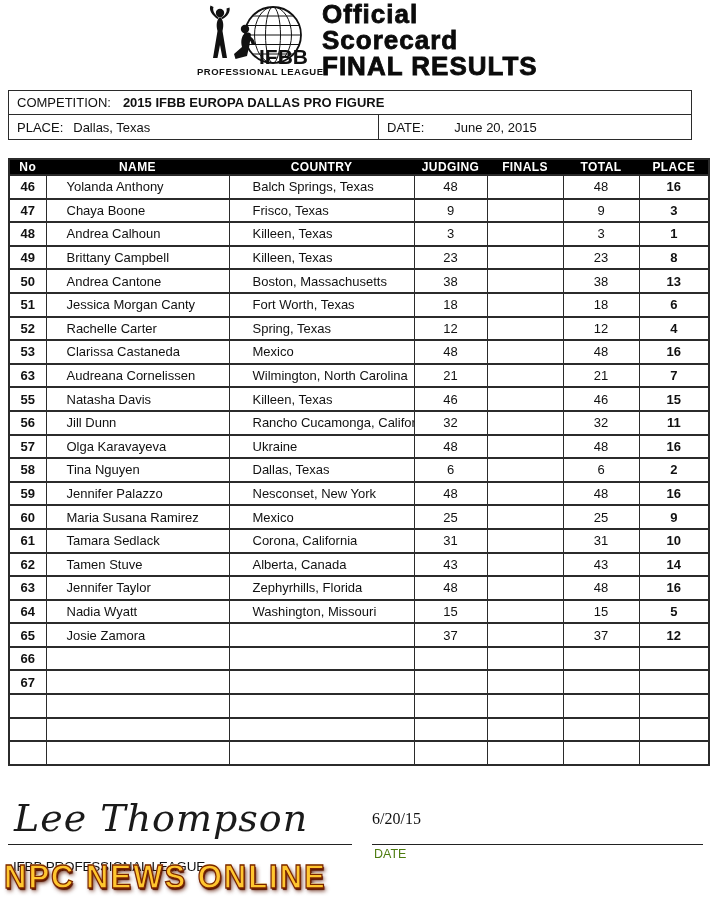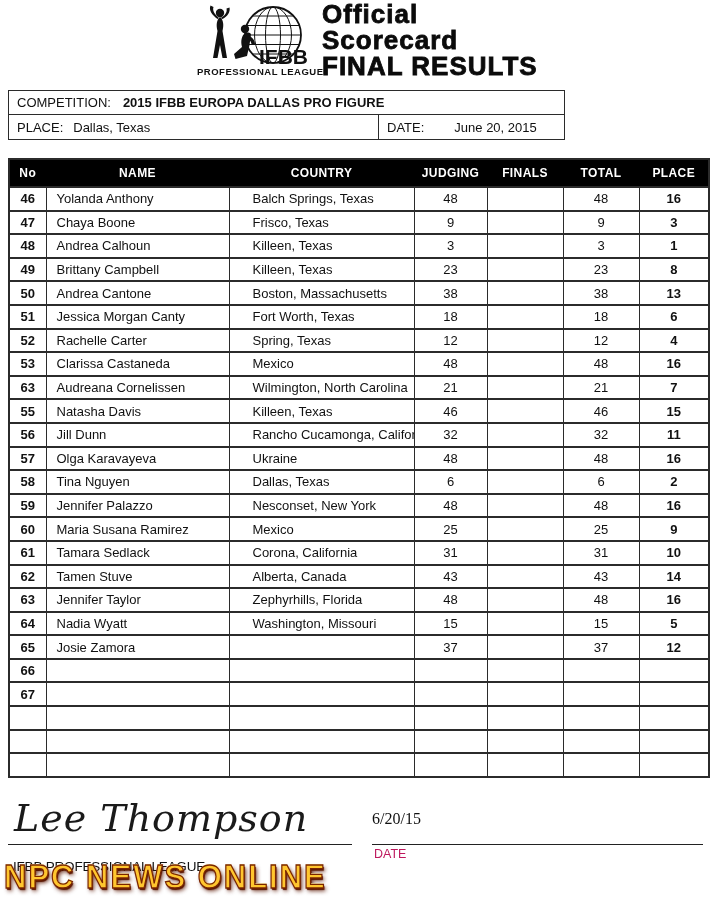--- a/index.html
+++ b/index.html
@@ -21,21 +21,21 @@
     font-weight: bold;
     line-height: 26px;
     letter-spacing: 1px;
     color: #0b0b0b;
     -webkit-text-stroke: 0.8px #0b0b0b;
     font-family: "Liberation Sans", sans-serif;
   }
 
   
   .comp-box {
-    position: absolute; left: 8px; top: 90px; width: 557px;
+    position: absolute; left: 8px; top: 90px; width: 684px;
     border: 1px solid #2b2b2b;
     font-size: 13px;
   }
   .comp-row1 { height: 24px; display: flex; align-items: center; border-bottom: 1px solid #2b2b2b; }
   .comp-row2 { height: 24px; display: flex; }
   .comp-label { padding-left: 8px; color: #111; }
   .comp-value-bold { margin-left: 12px; font-weight: bold; }
   .place-cell { width: 370px; display: flex; align-items: center; border-right: 1px solid #2b2b2b; }
   .date-cell { flex: 1; display: flex; align-items: center; }
   .plain-value { margin-left: 10px; }
@@ -48,37 +48,37 @@
     table-layout: fixed;
     width: 700px;
     border: 2px solid #2b2b2b;
   }
   table.results th {
     background: #000;
     color: #fff;
     font-size: 12px;
     font-weight: bold;
     letter-spacing: 0.4px;
-    height: 28px;
+    height: 16px;
     border: 1px solid #000;
     text-align: center;
   }
   table.results td {
     height: 23.6px;
     border-left: 1px solid #2b2b2b;
     border-right: 1px solid #2b2b2b;
     border-top: 2px solid #2b2b2b;
     border-bottom: 2px solid #2b2b2b;
     font-size: 13px;
     white-space: nowrap;
     overflow: hidden;
     background: #fff;
   }
   td.c-no    { text-align: center; font-weight: bold; font-size: 13px; }
-  td.c-name  { padding-left: 10px; }
+  td.c-name  { padding-left: 20px; }
   td.c-country { padding-left: 23px; }
   td.c-judging, td.c-total { text-align: center; font-size: 11px; }
   td.c-finals { }
   td.c-place { text-align: center; font-weight: bold; font-size: 15px; }
 
   
   .signature-name {
     position: absolute; left: 14px; top: 796px;
     font-family: "DejaVu Serif", serif;
     font-style: italic;
@@ -90,21 +90,21 @@
     position: absolute; left: 372px; top: 810px;
     font-family: "Liberation Serif", serif;
     font-size: 16px;
   }
   .sig-line-left  { position: absolute; left: 8px;  top: 844px; width: 344px; border-top: 1px solid #222; }
   .sig-line-right { position: absolute; left: 372px; top: 844px; width: 331px; border-top: 1px solid #222; }
   .sig-label-left {
     position: absolute; left: 13px; top: 848px;
     font-size: 13.5px; letter-spacing: -0.2px; color: #111; margin-top: 11px;
   }
-  .sig-label-right { position: absolute; left: 374px; top: 847px; font-size: 12.5px; color: #be185d; }
+  .sig-label-right { position: absolute; left: 374px; top: 847px; font-size: 12.5px; color: #4d7c0f; }
 
   
   .watermark {
     position: absolute; left: 4px; top: 858px;
     font-size: 31px;
     font-weight: bold;
     letter-spacing: 2px;
     color: #ffc62e;
     -webkit-text-stroke: 1.2px #7a2500;
     text-shadow:

